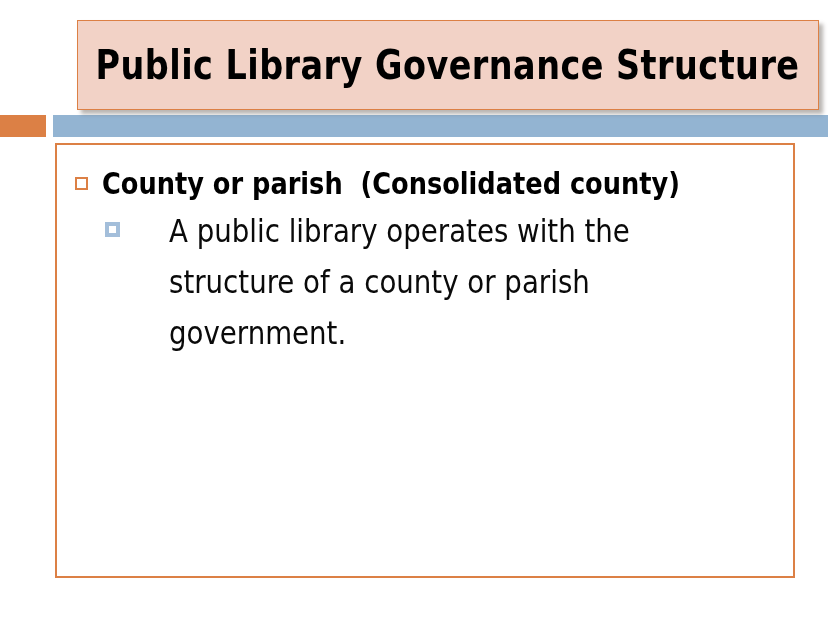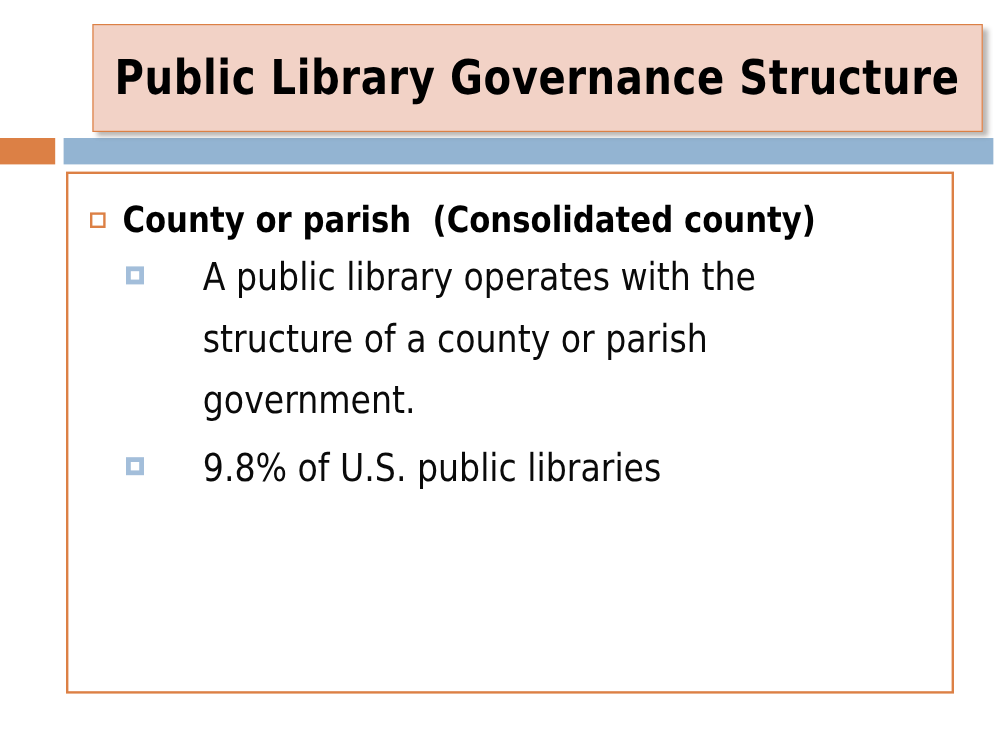--- a/index.html
+++ b/index.html
@@ -177,24 +177,20 @@
         <span class="label">County or parish  (Consolidated county)</span>
       </li>
 
       <ul class="lvl2-list">
 
         <li class="lvl2">
           <span class="marker" style="background: rgb(163, 190, 218);"></span>
           <span class="label">A public library operates with the structure of a county or parish government.</span>
         </li>
 
-        <li class="lvl2 wide">
-          <span class="marker" style="background: rgb(163, 190, 218);"></span>
-          <span class="label">9.8% of U.S. public libraries</span>
-        </li>
 
 
       </ul>
 
     </ul>
   </div>
 
 </div>
 
 </body></html>

